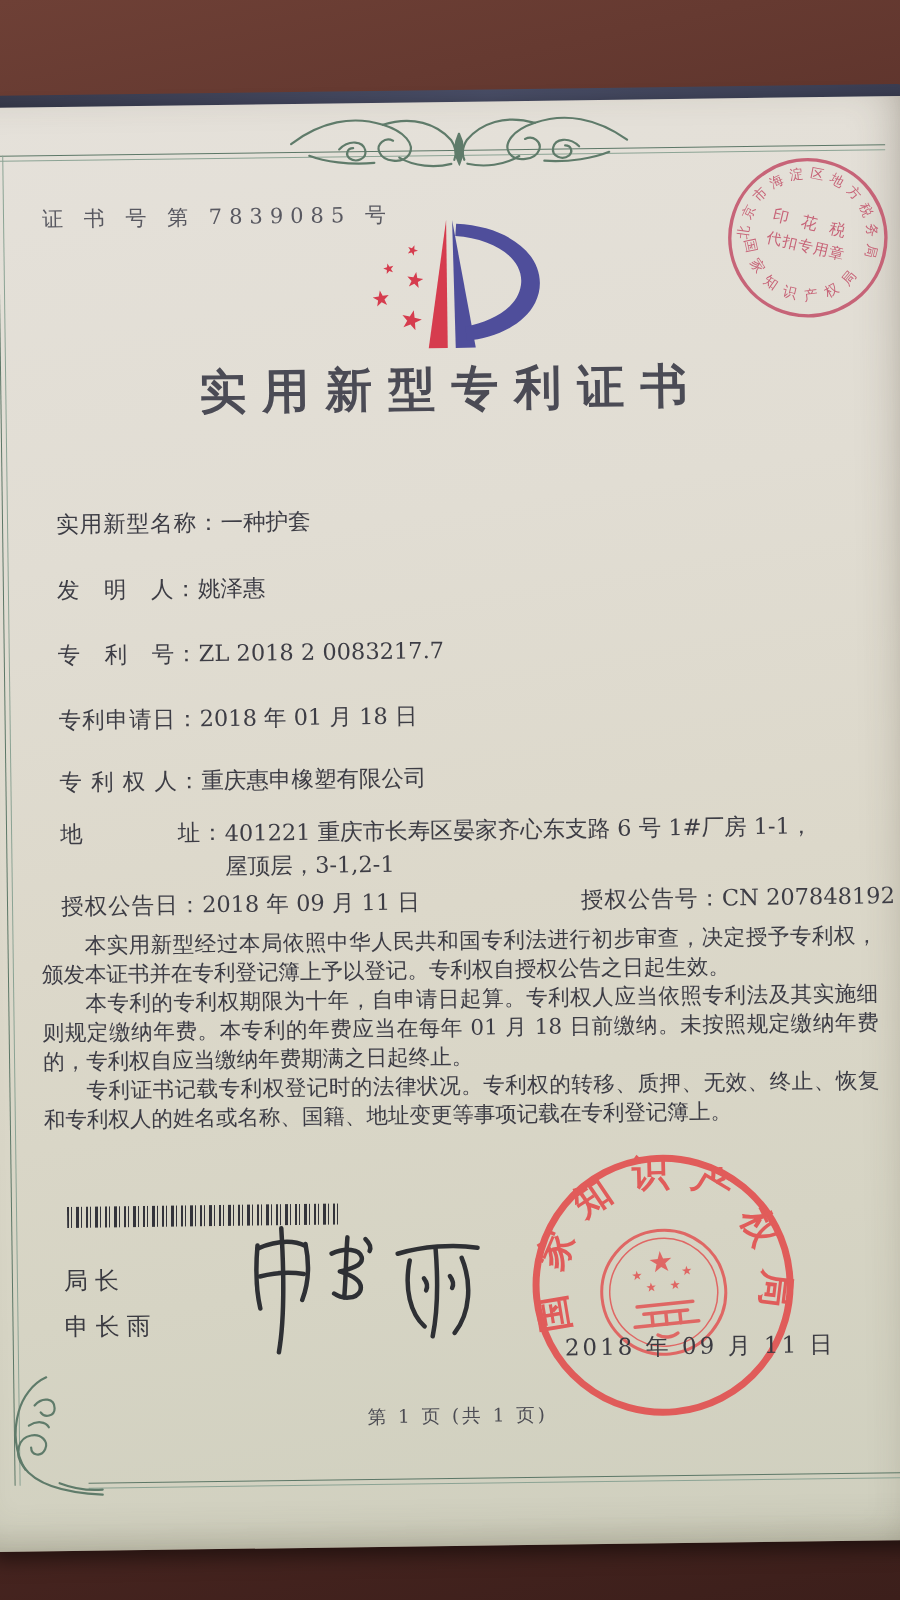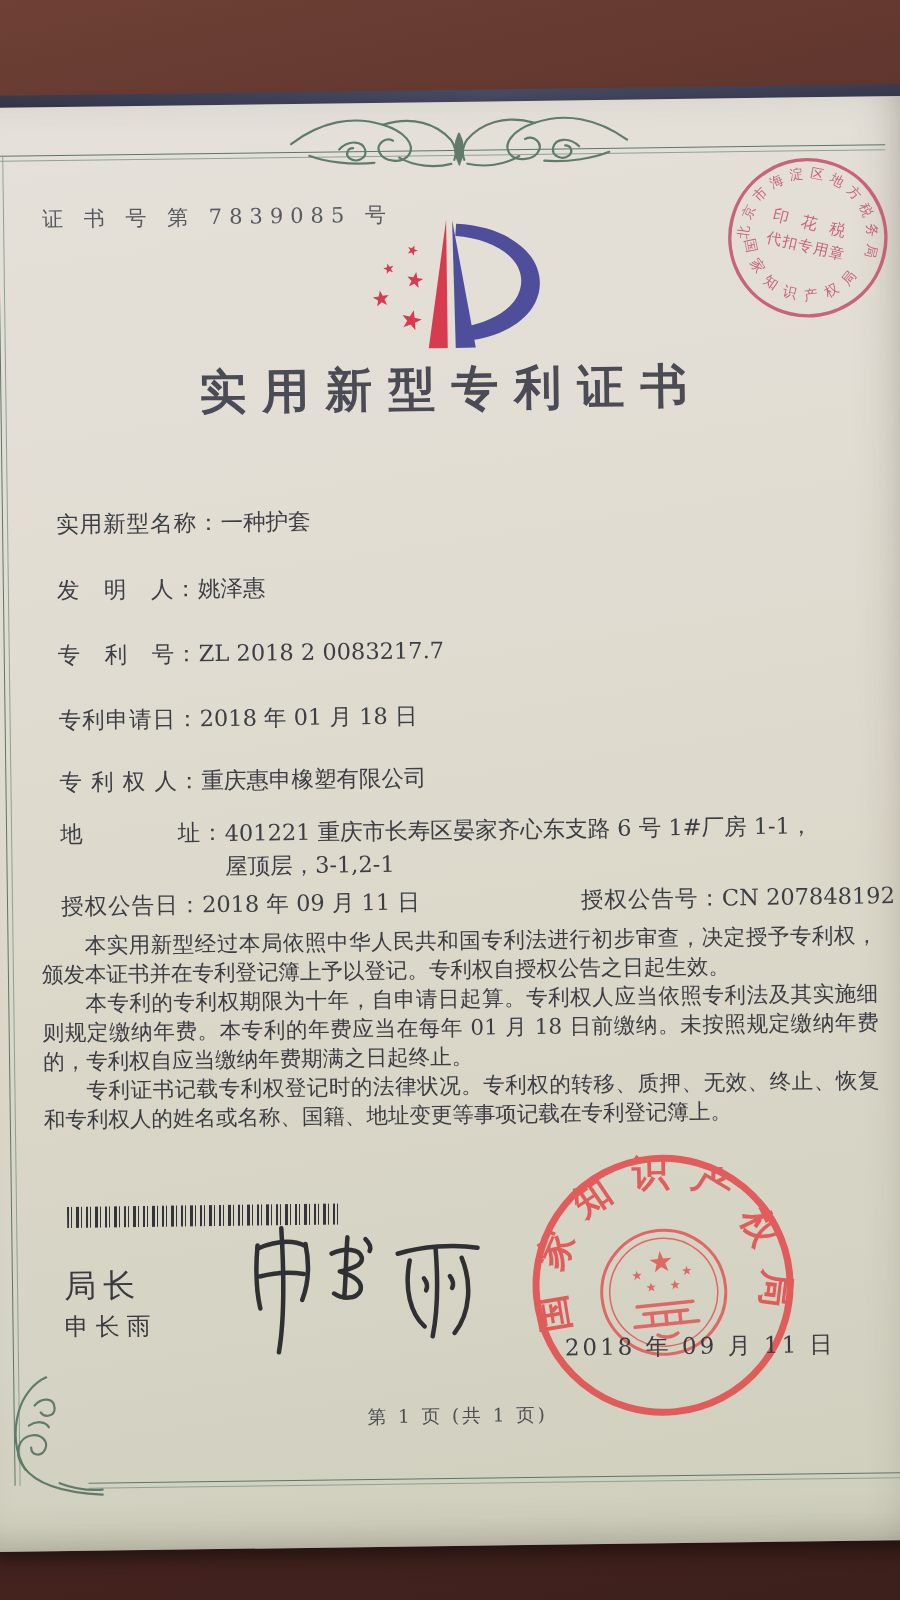--- a/index.html
+++ b/index.html
@@ -56,21 +56,21 @@
     line-height:29px;color:#3c3c45;text-align:justify;}
   .paras p{margin:0;text-indent:2em;}
 
   .barcode{position:absolute;left:62px;top:1102px;width:274px;height:21px;
     background:repeating-linear-gradient(90deg,
       #33333a 0 2px,transparent 2px 4px,
       #33333a 4px 5px,transparent 5px 9px,
       #33333a 9px 12px,transparent 12px 14px,
       #33333a 14px 15px,transparent 15px 19px);}
 
-  .signer-title{position:absolute;left:58px;top:1160px;font-size:32px;
+  .signer-title{position:absolute;left:58px;top:1160px;font-size:24px;
     letter-spacing:7px;color:#3a3a41;}
   .signer-name{position:absolute;left:58px;top:1206px;font-size:24px;
     letter-spacing:7px;color:#3a3a41;}
   .signature{position:absolute;left:222px;top:1118px;}
 
   .seal{position:absolute;left:522px;top:1053px;transform:rotate(-5deg);opacity:.92;}
   .issue-date{position:absolute;left:558px;top:1234px;font-size:23px;
     letter-spacing:3px;color:#3b3b42;white-space:nowrap;}
 
   .page-footer{position:absolute;left:0;top:1303px;width:900px;text-align:center;

